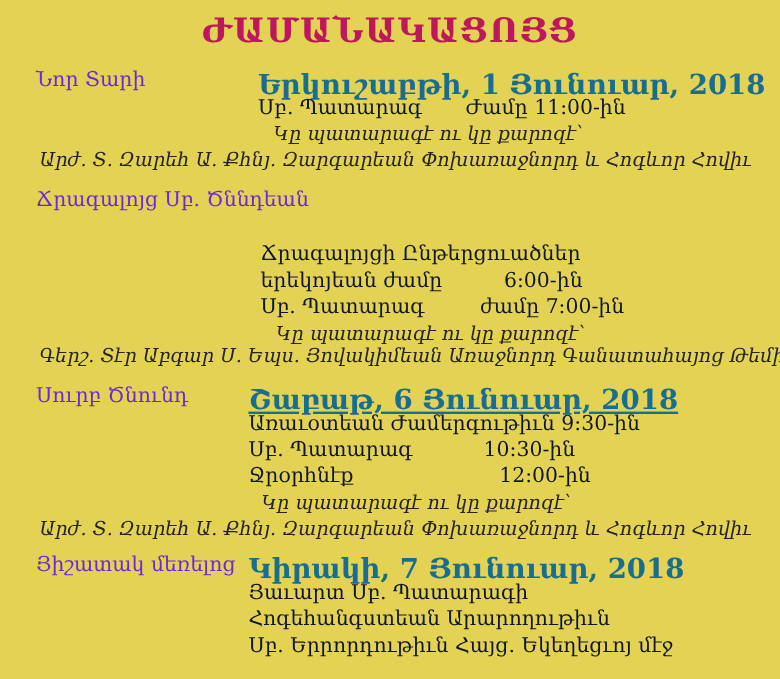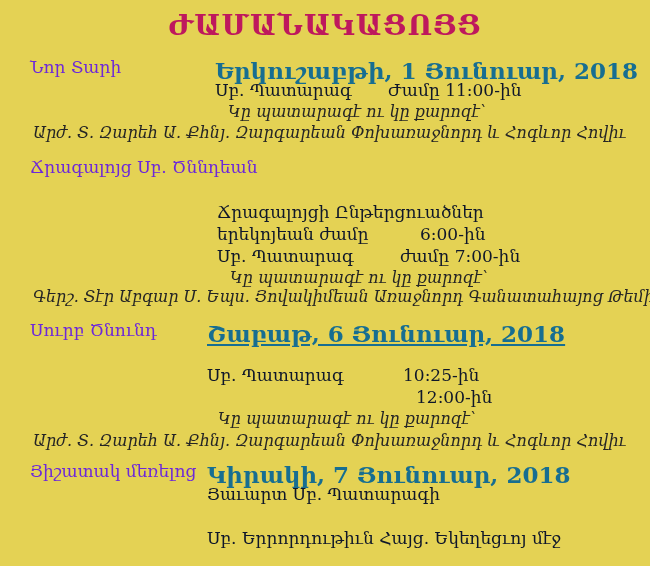--- a/index.html
+++ b/index.html
@@ -64,24 +64,27 @@
   <span class="abs item" style="top:224px; left:217px;">երեկոյեան ժամը</span>
   <span class="abs item" style="top:202px; left:217px;">Ճրագալոյցի Ընթերցուածներ</span>
   <span class="abs item" style="top:224px; left:420px;">6:00-ին</span>
   <span class="abs item" style="top:246px; left:217px;">Սբ. Պատարագ</span>
   <span class="abs item" style="top:246px; left:400px;">ժամը 7:00-ին</span>
   <span class="abs note" style="top:268px; left:230px;">Կը պատարագէ ու կը քարոզէ՝</span>
   <span class="abs celebrant" style="top:287px; left:33px;">Գերշ. Տէր Աբգար Ս. Եպս. Յովակիմեան Առաջնորդ Գանատահայոց Թեմի</span>
 
   <span class="abs lbl" style="top:320px; left:30px;">Սուրբ Ծնունդ</span>
   <span class="abs date" style="top:320px; left:207px;text-decoration:underline;">Շաբաթ, 6 Յունուար, 2018</span>
+  <span class="abs item" style="top:343px; left:207px;">Առաւօտեան Ժամերգութիւն 9:30-ին</span>
   <span class="abs item" style="top:365px; left:207px;">Սբ. Պատարագ</span>
-  <span class="abs item" style="top:365px; left:403px;">10:25-ին</span>
+  <span class="abs item" style="top:365px; left:403px;">10:30-ին</span>
+  <span class="abs item" style="top:387px; left:207px;">Ջրօրհնէք</span>
   <span class="abs item" style="top:387px; left:416px;">12:00-ին</span>
   <span class="abs note" style="top:409px; left:218px;">Կը պատարագէ ու կը քարոզէ՝</span>
   <span class="abs celebrant" style="top:431px; left:33px;">Արժ. Տ. Զարեհ Ա. Քհնյ. Զարգարեան Փոխառաջնորդ և Հոգևոր Հովիւ</span>
 
   <span class="abs lbl" style="top:461px; left:30px;">Յիշատակ մեռելոց</span>
   <span class="abs date" style="top:461px; left:207px;">Կիրակի, 7 Յունուար, 2018</span>
   <span class="abs item" style="top:484px; left:207px;">Յաւարտ Սբ. Պատարագի</span>
+  <span class="abs item" style="top:506px; left:207px;">Հոգեհանգստեան Արարողութիւն</span>
   <span class="abs item" style="top:528px; left:207px;">Սբ. Երրորդութիւն Հայց. Եկեղեցւոյ մէջ</span>
 
 </div>
 
 </body></html>

